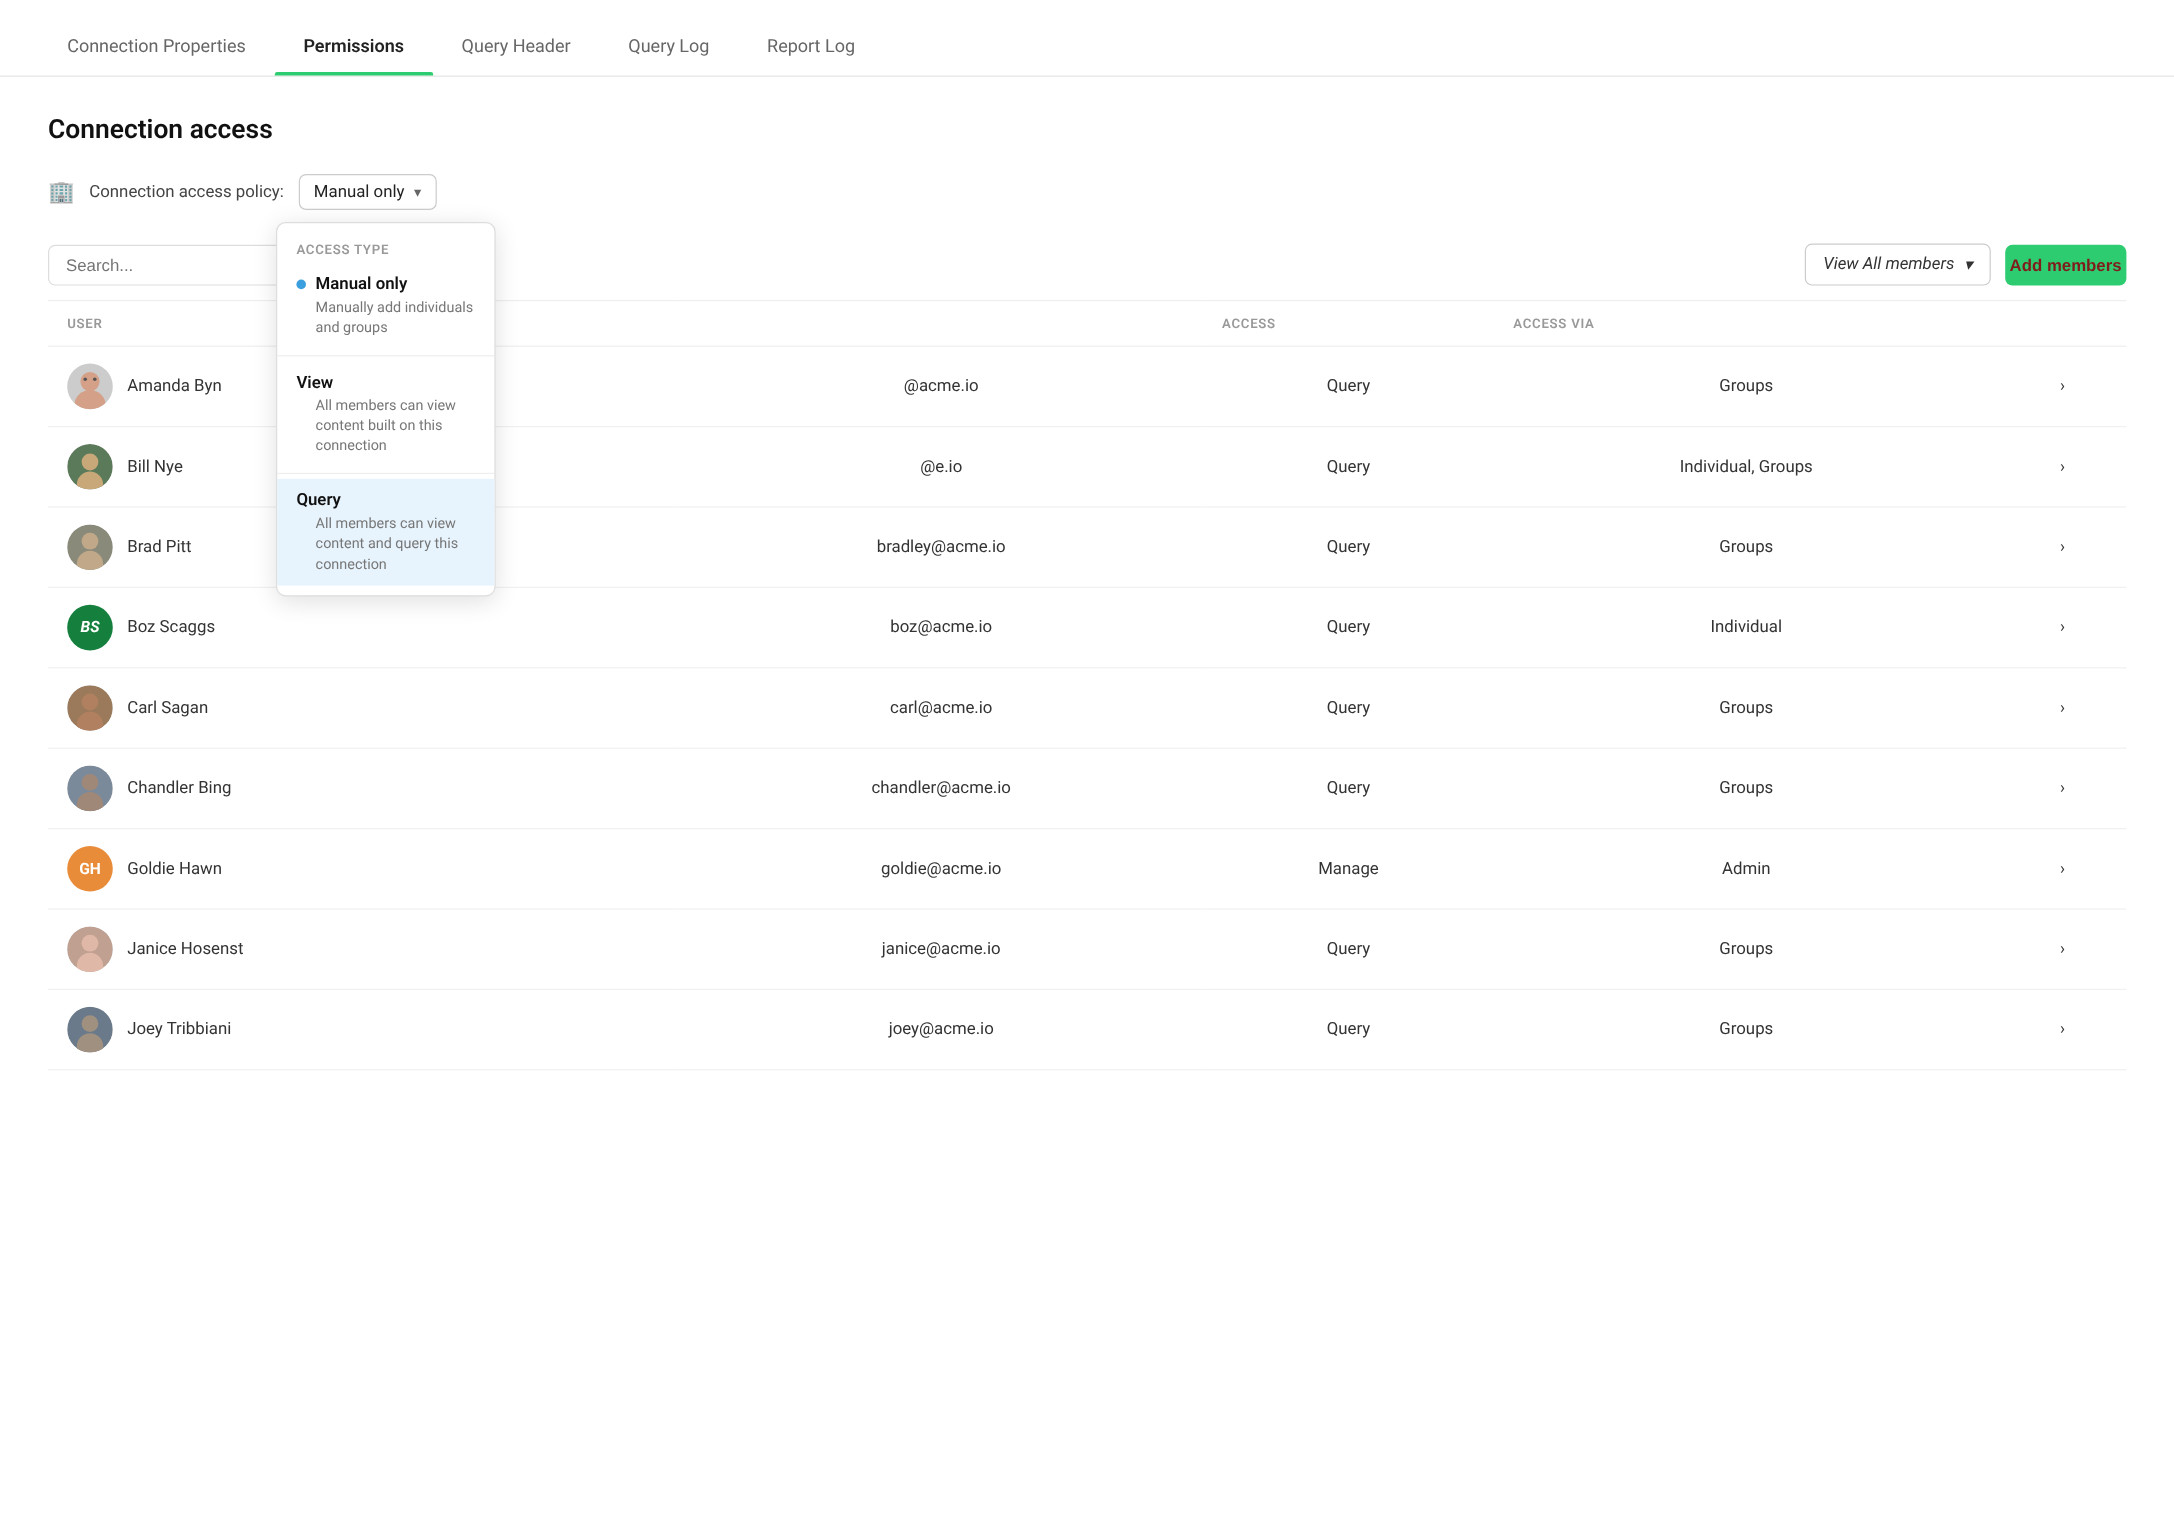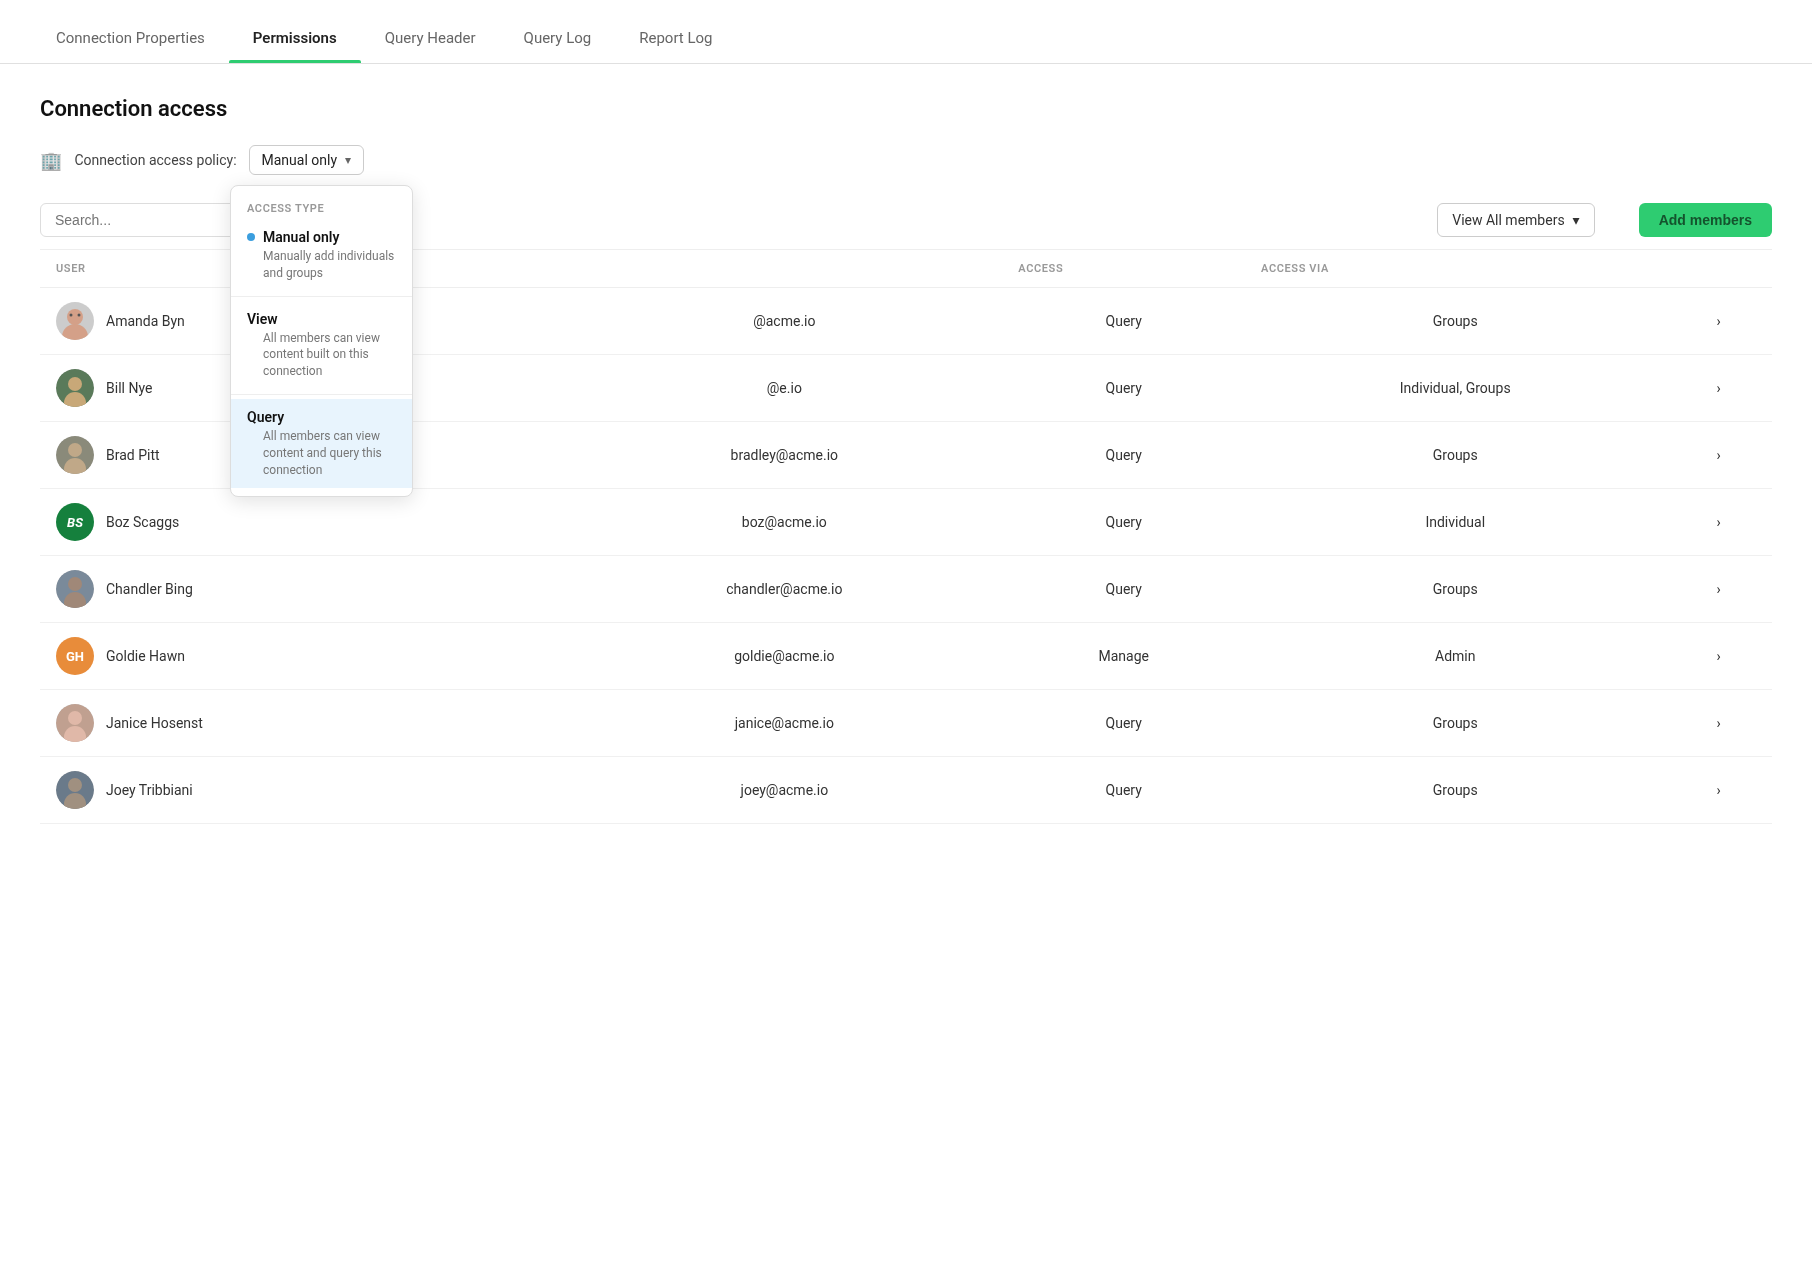--- a/index.html
+++ b/index.html
@@ -165,31 +165,31 @@
       display: flex;
       align-items: flex-start;
       gap: 8px;
       border: 1px solid #ccc;
       border-radius: 6px;
       padding: 8px 14px;
       cursor: pointer;
       background: #fff;
       font-size: 14px;
       color: #333;
+      font-style: italic;
     }
     .add-members-btn {
       background: #2ecc71;
-      color: #14532d;
+      color: #7f1d1d;
       border: none;
       border-radius: 6px;
-      padding: 9px 20px;
-      font-size: 14px;
-      font-weight: 600;
-      cursor: pointer;
-      margin-left: 32px;
+      padding: 9px 4px;
+      font-size: 14px;
+      font-weight: 600;
+      cursor: pointer;
     }
 
     
     .members-table {
       width: 100%;
       border-collapse: collapse;
       margin-top: 0;
     }
     .members-table thead tr {
       border-top: 1px solid #eee;
@@ -390,20 +390,38 @@
     <td data-interactable="false">boz@acme.io</td>
     <td data-interactable="false">Query</td>
     <td data-interactable="false">Individual</td>
     <td class="chevron-cell" data-interactable="true">›</td>
   </tr>
         <tr data-interactable="true">
     <td data-interactable="false">
       <div class="user-cell">
         <div class="avatar-img" data-interactable="false">
                 <svg width="38" height="38" viewBox="0 0 38 38">
+                  <circle cx="19" cy="19" r="19" fill="#9a7a5a"></circle>
+                  <circle cx="19" cy="14" r="7" fill="#b08060"></circle>
+                  <circle cx="19" cy="33" r="11" fill="#b08060"></circle>
+                </svg>
+              </div>
+        <span data-interactable="false">Carl Sagan</span>
+      </div>
+    </td>
+    <td data-interactable="false">carl@acme.io</td>
+    <td data-interactable="false">Query</td>
+    <td data-interactable="false">Groups</td>
+    <td class="chevron-cell" data-interactable="true">›</td>
+  </tr>
+        <tr data-interactable="true">
+    <td data-interactable="false">
+      <div class="user-cell">
+        <div class="avatar-img" data-interactable="false">
+                <svg width="38" height="38" viewBox="0 0 38 38">
                   <circle cx="19" cy="19" r="19" fill="#7a8a9a"></circle>
                   <circle cx="19" cy="14" r="7" fill="#a08878"></circle>
                   <circle cx="19" cy="33" r="11" fill="#a08878"></circle>
                 </svg>
               </div>
         <span data-interactable="false">Chandler Bing</span>
       </div>
     </td>
     <td data-interactable="false">chandler@acme.io</td>
     <td data-interactable="false">Query</td>

